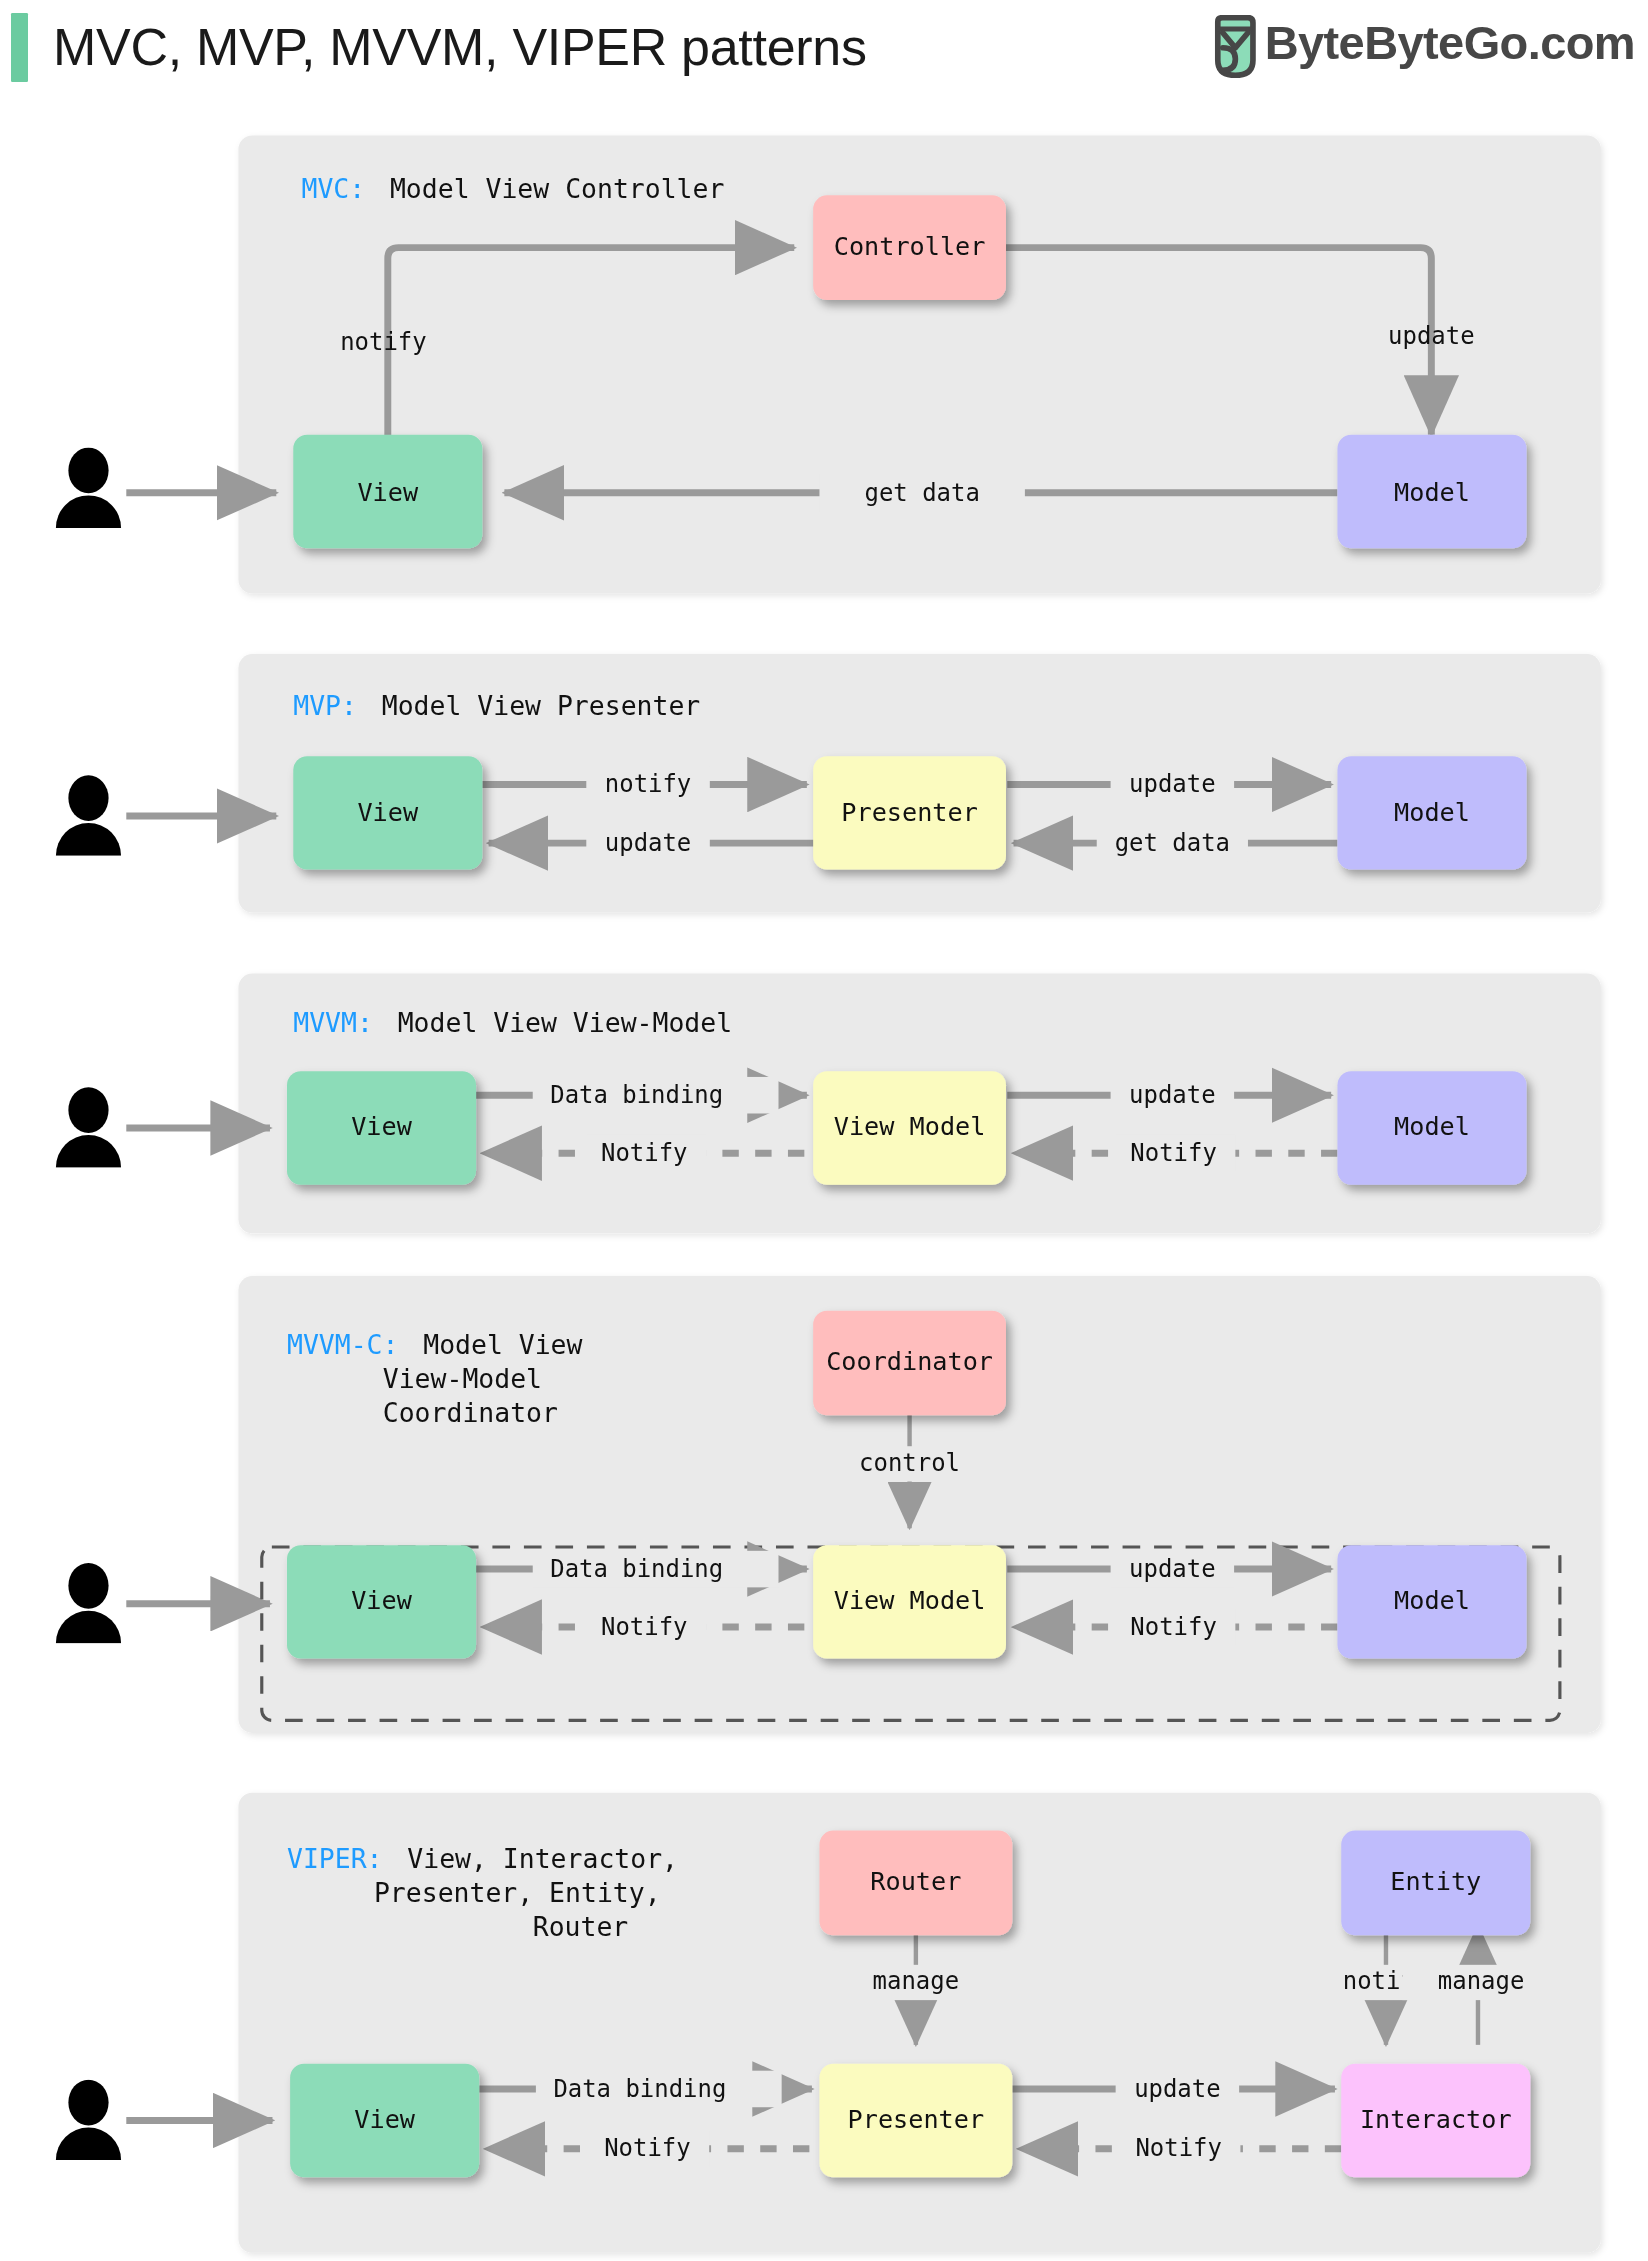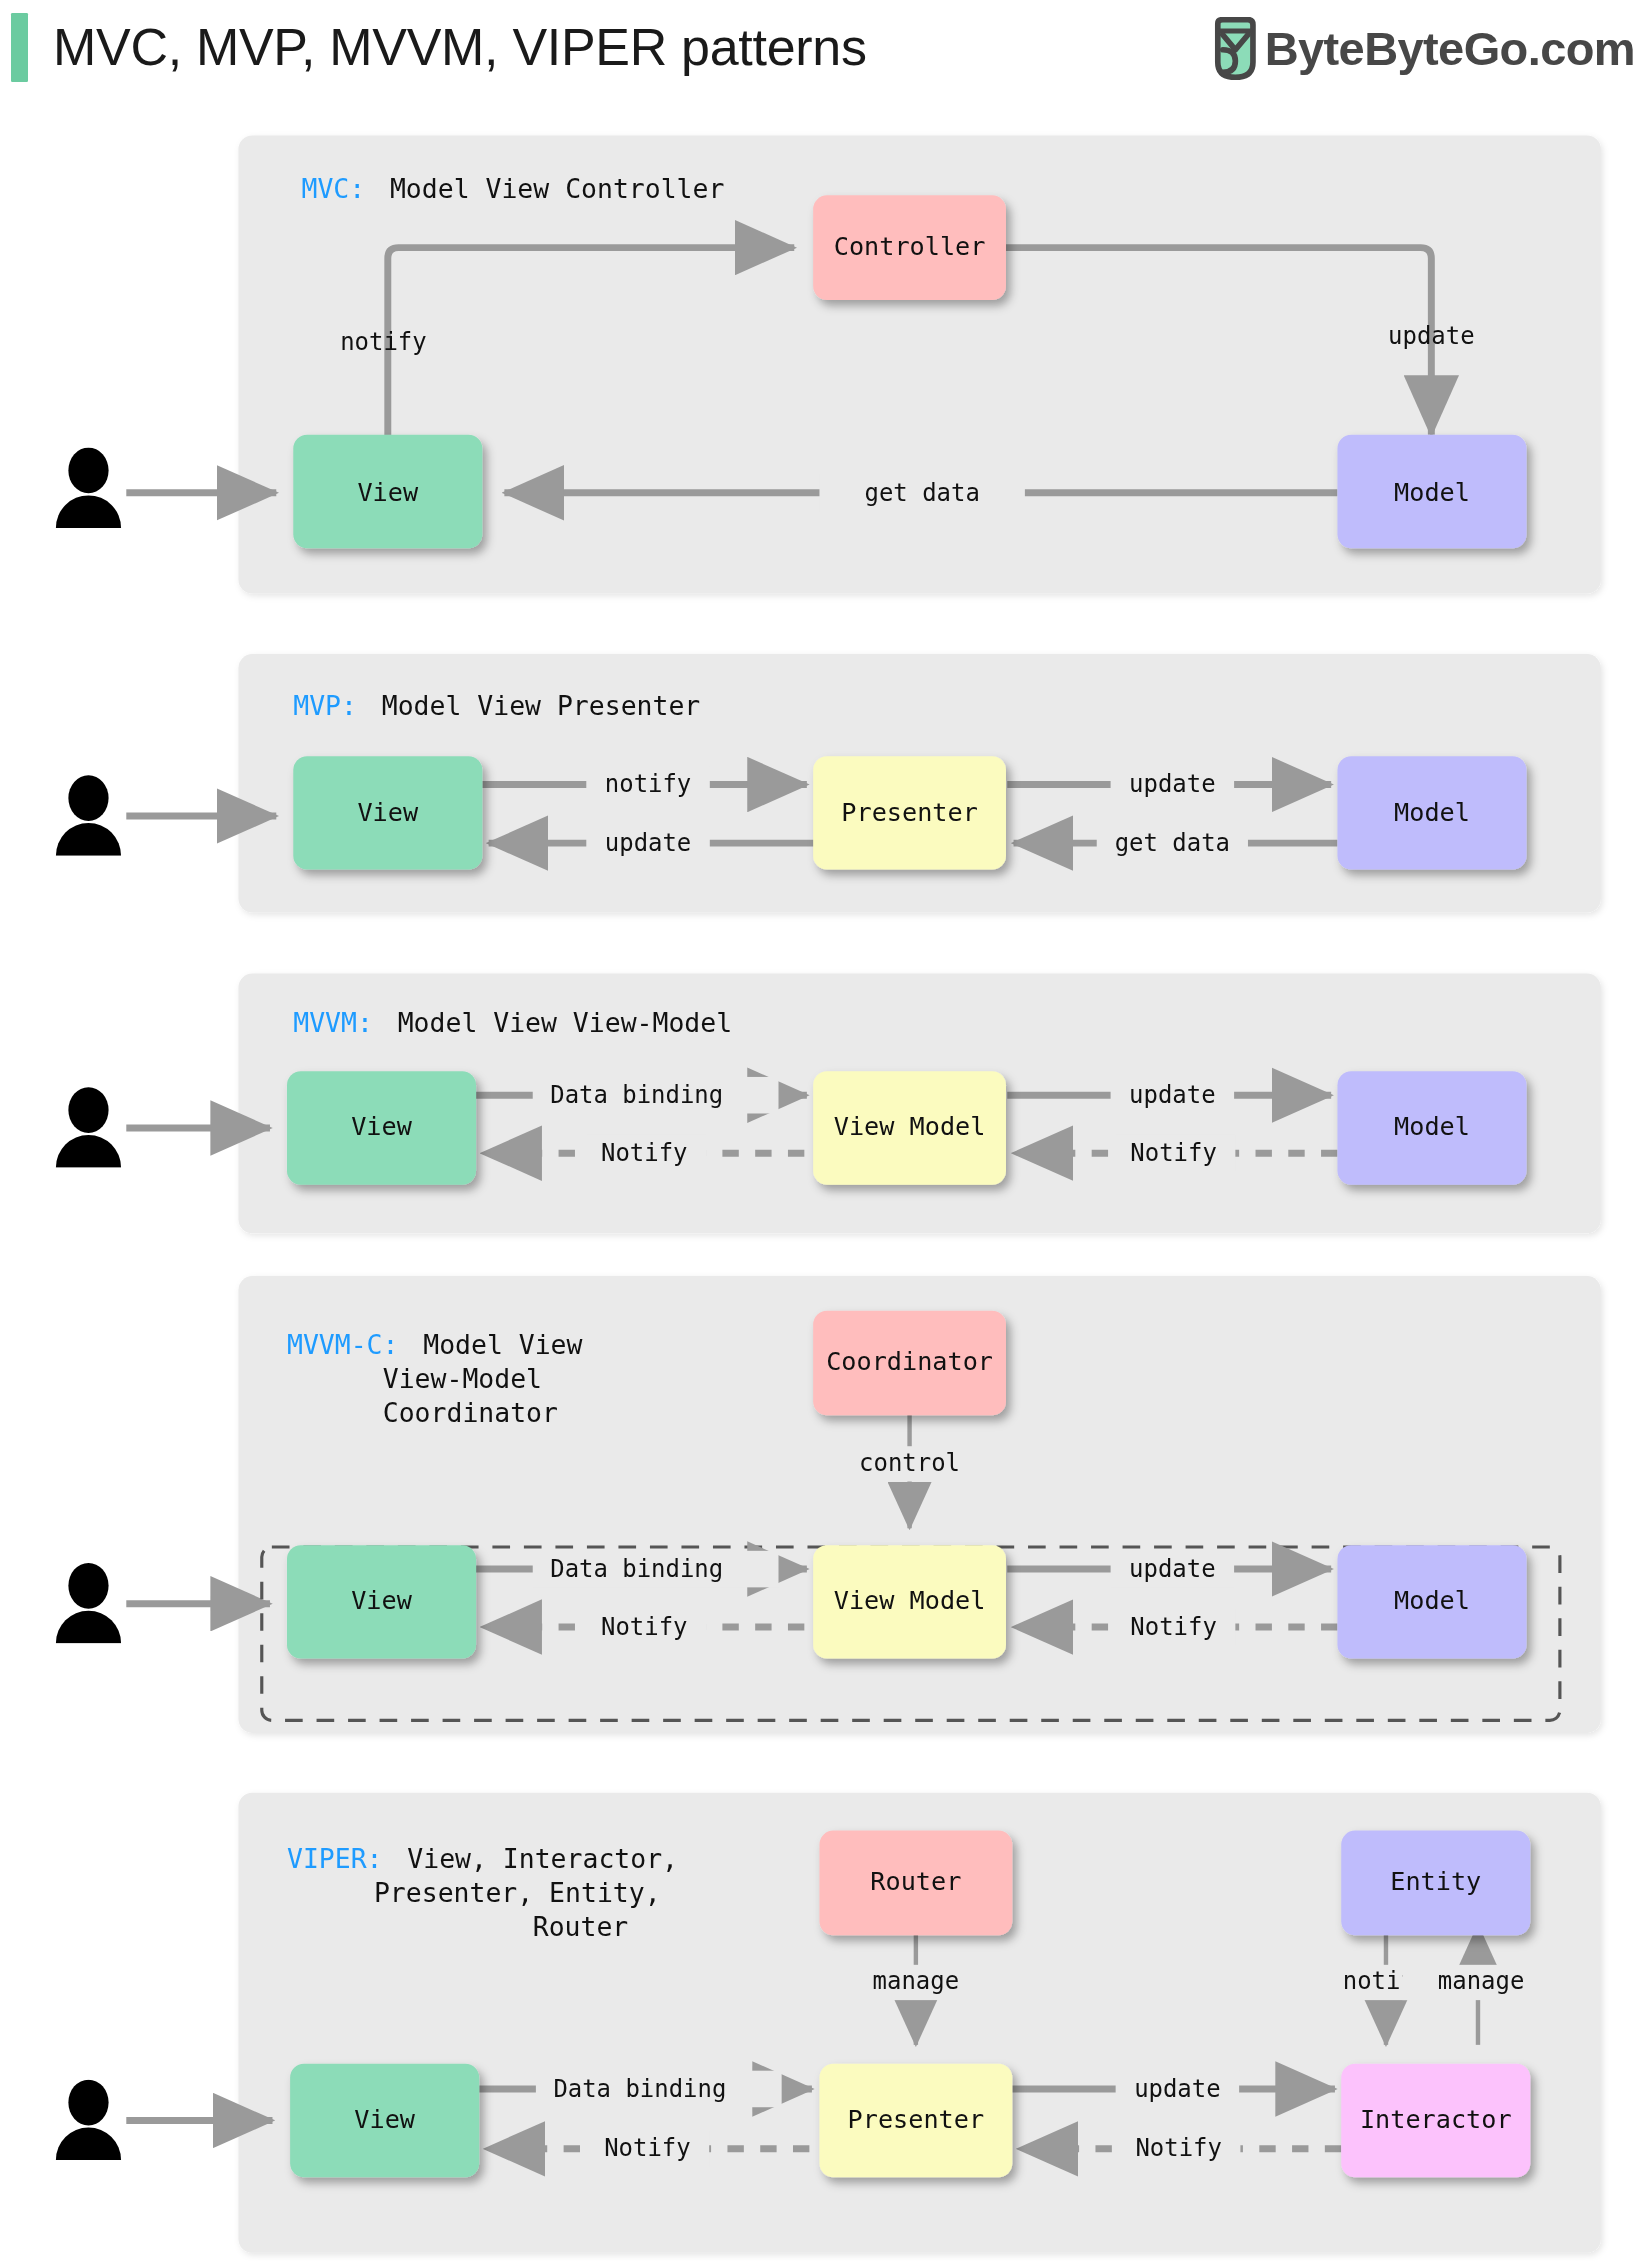--- a/index.html
+++ b/index.html
@@ -5,21 +5,21 @@
   html,body{margin:0;padding:0;background:#ffffff;}
   body{width:1649px;height:2261px;position:relative;overflow:hidden;
        font-family:"DejaVu Sans Mono","Liberation Mono",monospace;}
 
   
   #header{position:absolute;left:0;top:0;width:1649px;height:101px;}
   #accent-bar{position:absolute;left:10.7px;top:12.6px;width:17.6px;height:69px;background:#6BCBA0;border-radius:1.3px;}
   #page-title{position:absolute;left:39px;top:12.6px;height:69px;line-height:69px;
       font-family:"Liberation Sans","DejaVu Sans",sans-serif;font-size:52px;color:#1a1a1a;
       letter-spacing:-0.3px;white-space:nowrap;margin-left:14px;}
-  #brand{position:absolute;right:14px;top:15px;height:66px;display:flex;align-items:center;gap:2px;}
+  #brand{position:absolute;right:14px;top:15px;height:66px;display:flex;align-items:flex-start;gap:2px;}
   #brand-logo{width:54px;height:63px;flex:0 0 auto;}
   #brand-text{font-family:"Liberation Sans","DejaVu Sans",sans-serif;font-size:47px;color:#474747;
       font-weight:bold;white-space:nowrap;letter-spacing:-0.6px;}
 
   
   #canvas{position:absolute;left:0;top:0;width:1649px;height:2261px;border-radius:20px;}
   svg.stage{position:absolute;left:0;top:0;width:1649px;height:2261px;overflow:visible;}
 
   .panel-rect{fill:#EAEAEA;}
   .node-label{font-family:"DejaVu Sans Mono","Liberation Mono",monospace;font-size:40px;fill:#111111;

